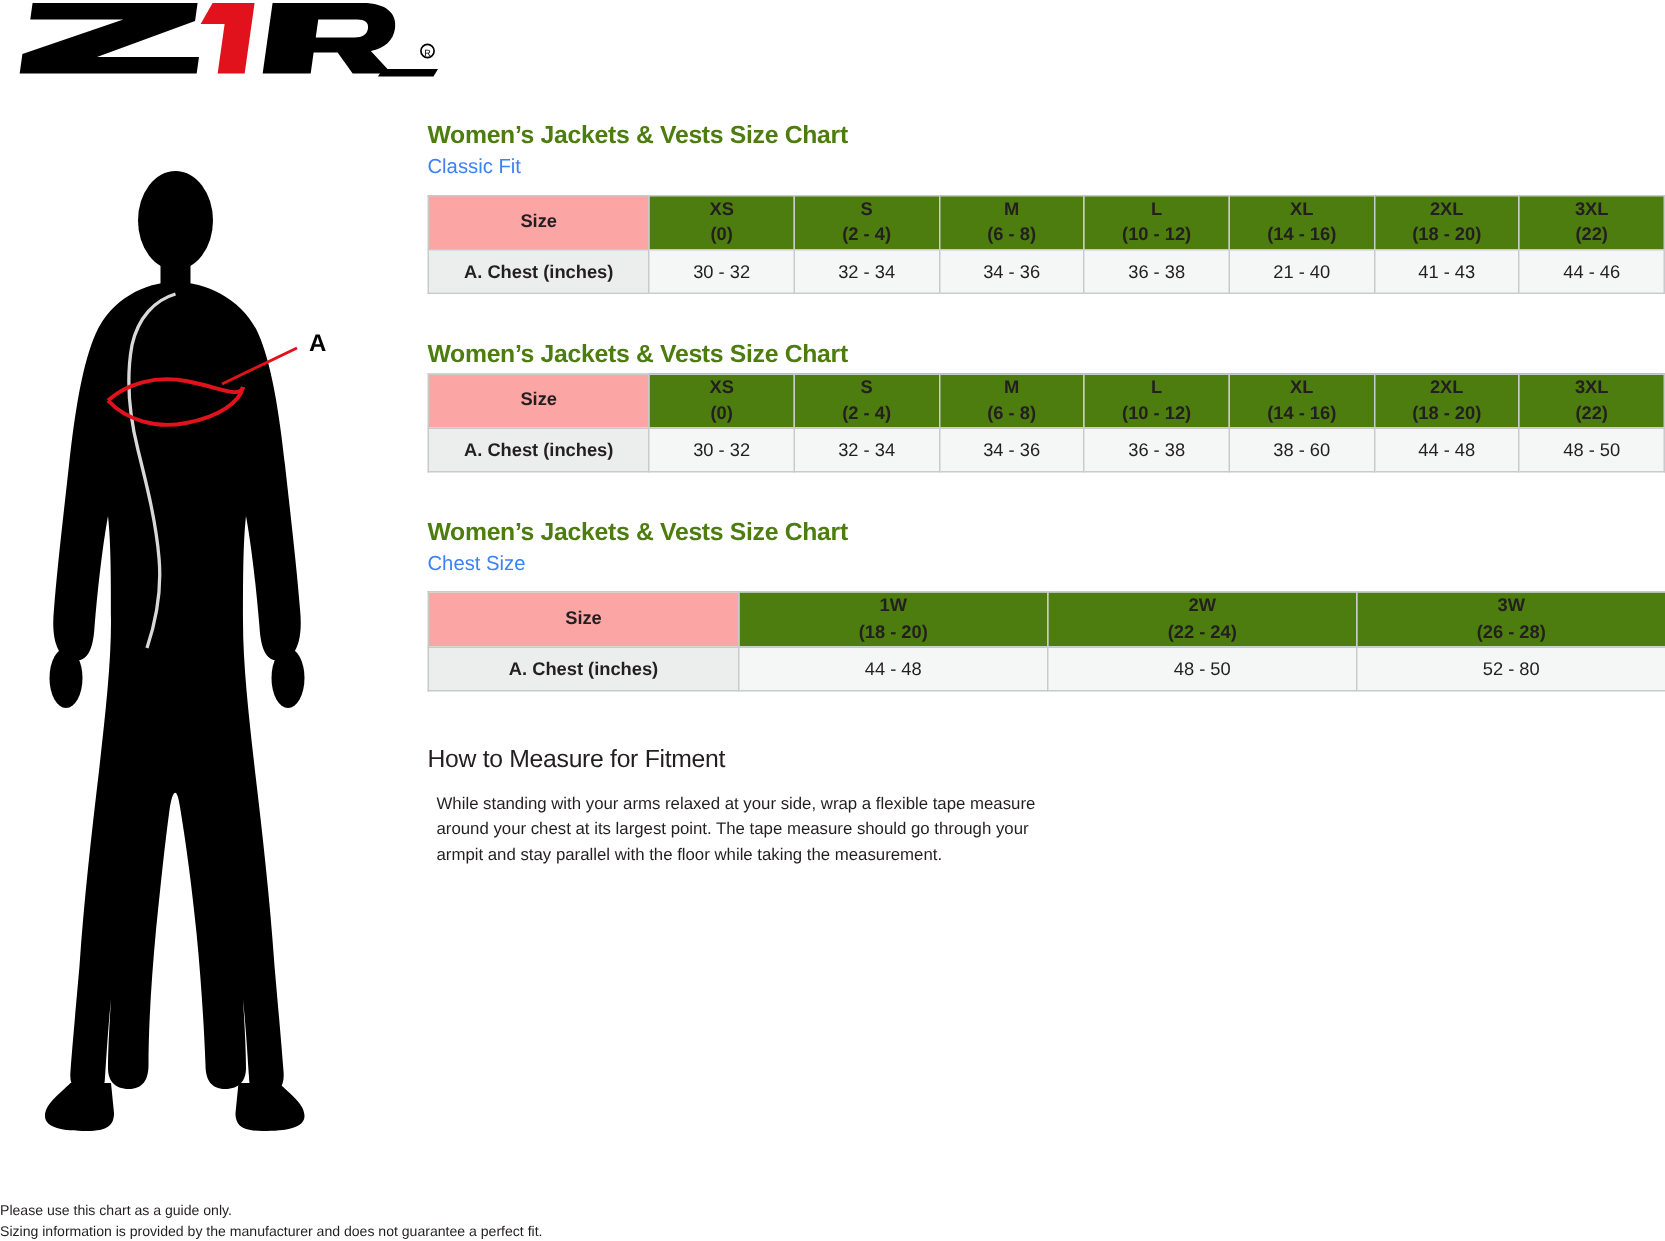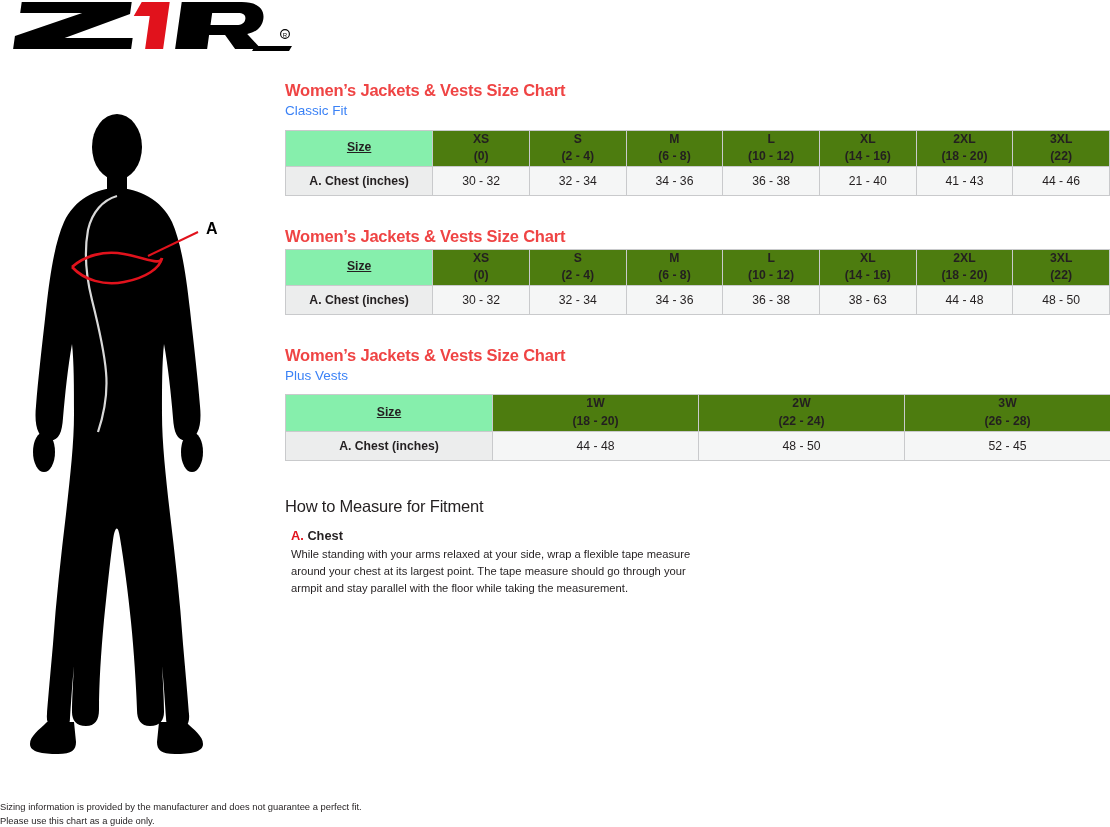--- a/index.html
+++ b/index.html
@@ -44,21 +44,21 @@
     left: 285px;
     top: 80px;
     width: 825px;
   }
 
   .chart-block { margin-bottom: 30px; }
 
   .chart-title {
     font-size: 16.5px;
     font-weight: bold;
-    color: #ef4444;
+    color: #4d7c0f;
     letter-spacing: -0.2px;
     margin: 0 0 2px 0;
     line-height: 1.25;
   }
   .chart-sub {
     font-size: 13.5px;
     font-weight: normal;
     color: #3b82f6;
     margin: 0 0 10px 0;
     line-height: 1.25;
@@ -88,21 +88,21 @@
   .hdr-row td .l2 { display: block; }
   .data-row td {
     background: #f5f6f6;
     height: 38px;
     margin-top: 44px;
   }
   .data-row td.rowlabel {
     background: #eceded;
     font-weight: bold;
   }
-  .hdr-row td.rowlabel { background: #86efac; text-decoration: underline; }
+  .hdr-row td.rowlabel { background: #fca5a5; }
 
   
   .t7 col.c0 { width: 147px; }
   .t7 col.cx { width: 96.5px; }
   .t3 col.c0 { width: 207px; }
   .t3 col.cx { width: 206px; }
 
   
   #howto { margin-top: 36px; }
   #howto h3 {
@@ -332,31 +332,31 @@
                 <span class="l1">3XL</span>
                 <span class="l2">(22)</span>
               </td>
           </tr>
           <tr class="data-row">
             <td class="rowlabel">A. Chest (inches)</td>
             <td>30 - 32</td>
             <td>32 - 34</td>
             <td>34 - 36</td>
             <td>36 - 38</td>
-            <td>38 - 63</td>
+            <td>38 - 60</td>
             <td>44 - 48</td>
             <td>48 - 50</td>
           </tr>
         </tbody>
       </table>
     </div>
 
     <div class="chart-block">
       <h2 class="chart-title">Women’s Jackets &amp; Vests Size Chart</h2>
-      <div class="chart-sub">Plus Vests</div>
+      <div class="chart-sub">Chest Size</div>
       <table class="size-table t3">
         <colgroup>
             <col class="c0">
             <col class="cx">
             <col class="cx">
             <col class="cx">
           </colgroup>
         <tbody>
           <tr class="hdr-row">
             <td class="rowlabel">Size</td>
@@ -370,37 +370,33 @@
               </td>
             <td>
                 <span class="l1">3W</span>
                 <span class="l2">(26 - 28)</span>
               </td>
           </tr>
           <tr class="data-row">
             <td class="rowlabel">A. Chest (inches)</td>
             <td>44 - 48</td>
             <td>48 - 50</td>
-            <td>52 - 45</td>
+            <td>52 - 80</td>
           </tr>
         </tbody>
       </table>
     </div>
 
     <div id="howto">
       <h3>How to Measure for Fitment</h3>
       <div class="measure-item">
-        <div class="measure-head">
-          <span class="letter">A.</span>
-          <span class="name">Chest</span>
-        </div>
         <div class="measure-body">While standing with your arms relaxed at your side, wrap a flexible tape measure around your chest at its largest point. The tape measure should go through your armpit and stay parallel with the floor while taking the measurement.</div>
       </div>
     </div>
 
   </div>
 
   <div id="footer">
+    <div>Please use this chart as a guide only.</div>
     <div>Sizing information is provided by the manufacturer and does not guarantee a perfect fit.</div>
-    <div>Please use this chart as a guide only.</div>
   </div>
 
 </div>
 
 </body></html>

